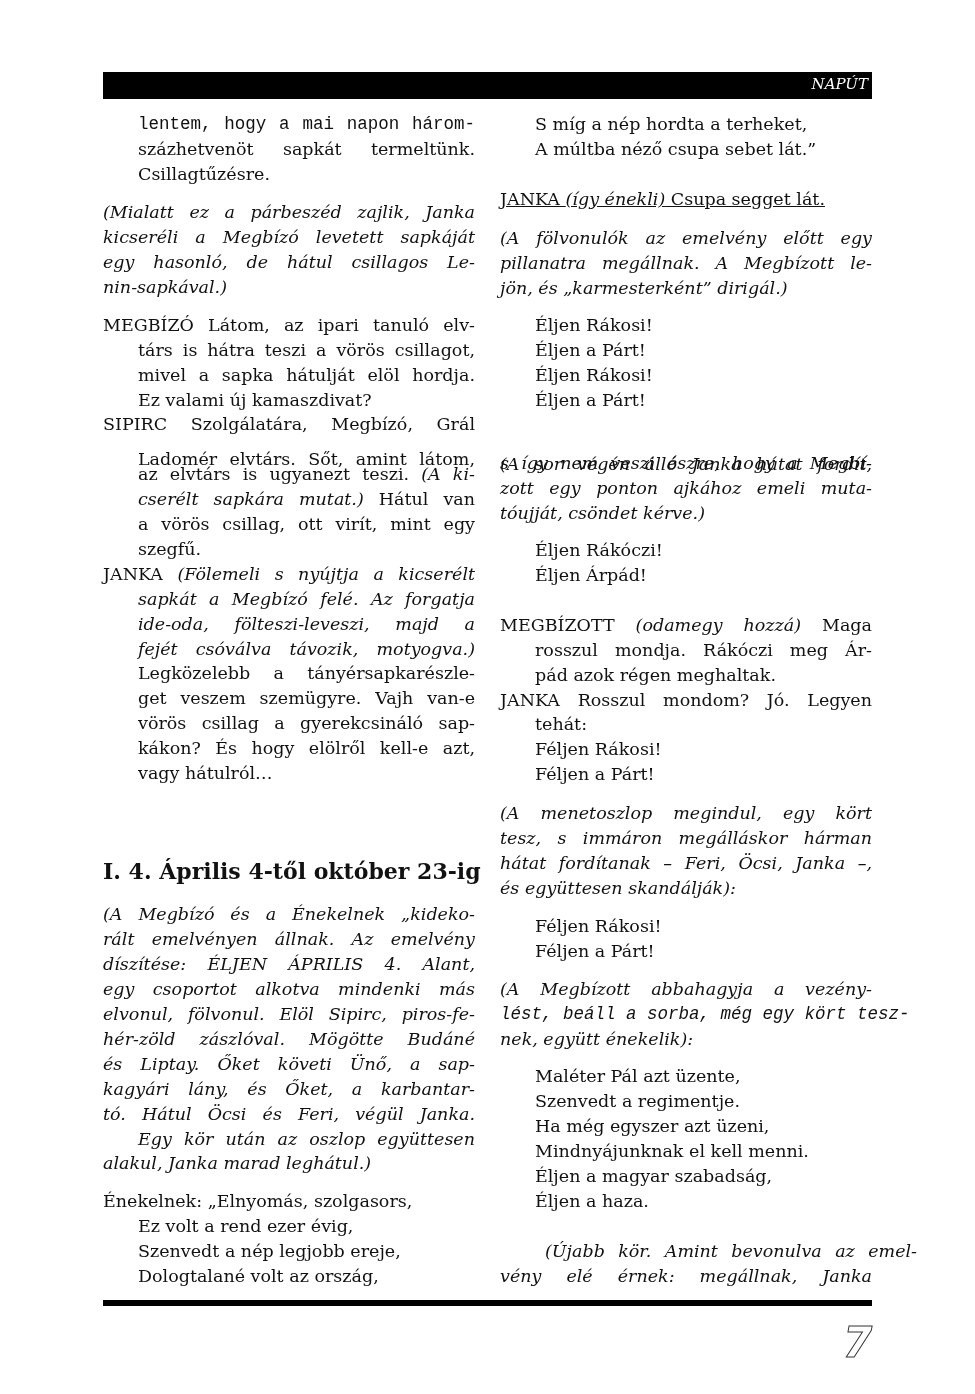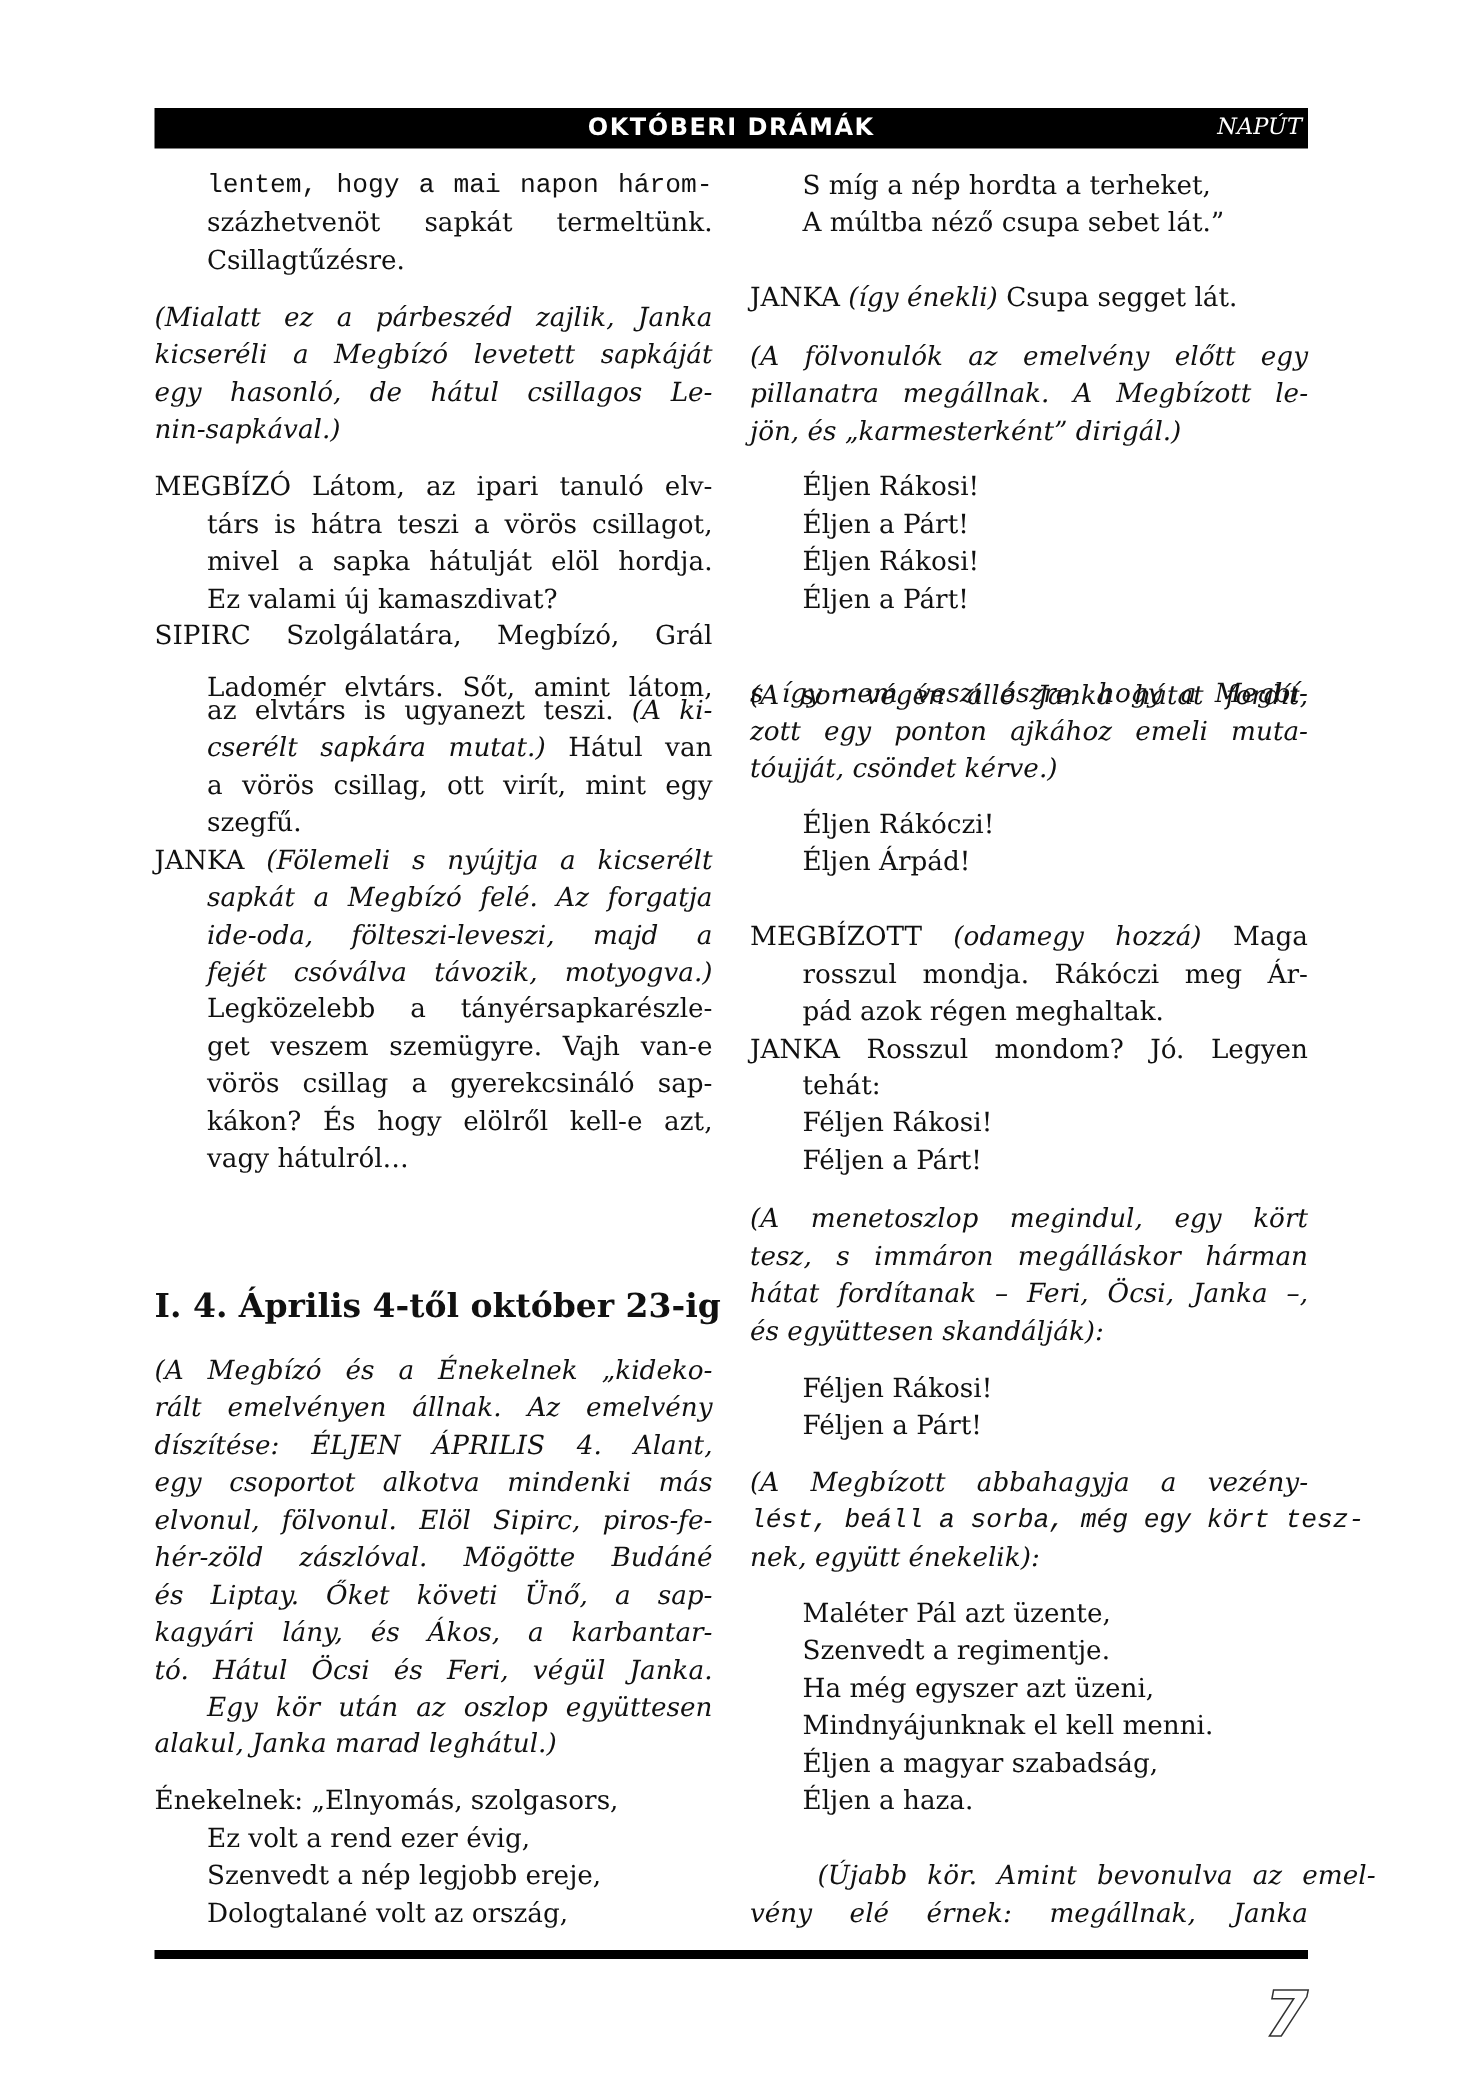--- a/index.html
+++ b/index.html
@@ -24,21 +24,20 @@
   .bottom-rule { position: absolute; left: 103px; top: 1300px; width: 769px; height: 6px;
                  background: #000; }
   .page-num { position: absolute; left: 843px; top: 1318px; font-size: 42px; font-weight: bold;
               font-family: "DejaVu Sans", sans-serif; font-style: italic; color: #fff;
               -webkit-text-stroke: 1px #333; }
 </style>
 </head>
 <body>
 
 <div class="header-bar">
-  <span class="header-title">OKTÓBERI DRÁMÁK</span>
   <span class="header-logo">NAPÚT</span>
 </div>
 
 <div class="col col-left" id="colL">
     <div class="ln ind j" style="top: 112px; left: 0px; width: 372px; box-sizing: border-box; font-family: Liberation Mono, monospace;">lentem, hogy a mai napon három-</div>
     <div class="ln ind j" style="top: 137px; left: 0px; width: 372px; box-sizing: border-box;">százhetvenöt sapkát termeltünk.</div>
     <div class="ln ind" style="top: 162px; left: 0px; width: 372px; box-sizing: border-box;">Csillagtűzésre.</div>
     <div class="ln it j" style="top: 200px; left: 0px; width: 372px; box-sizing: border-box;">(Mialatt ez a párbeszéd zajlik, Janka</div>
     <div class="ln it j" style="top: 225px; left: 0px; width: 372px; box-sizing: border-box;">kicseréli a Megbízó levetett sapkáját</div>
     <div class="ln it j" style="top: 250px; left: 0px; width: 372px; box-sizing: border-box;">egy hasonló, de hátul csillagos Le-</div>
@@ -62,33 +61,33 @@
     <div class="ln ind j" style="top: 711px; left: 0px; width: 372px; box-sizing: border-box;">vörös csillag a gyerekcsináló sap-</div>
     <div class="ln ind j" style="top: 736px; left: 0px; width: 372px; box-sizing: border-box;">kákon? És hogy elölről kell-e azt,</div>
     <div class="ln ind" style="top: 761px; left: 0px; width: 372px; box-sizing: border-box;">vagy hátulról…</div>
     <div class="ln it j" style="top: 902px; left: 0px; width: 372px; box-sizing: border-box;">(A Megbízó és a Énekelnek „kideko-</div>
     <div class="ln it j" style="top: 927px; left: 0px; width: 372px; box-sizing: border-box;">rált emelvényen állnak. Az emelvény</div>
     <div class="ln it j" style="top: 952px; left: 0px; width: 372px; box-sizing: border-box;">díszítése: ÉLJEN ÁPRILIS 4. Alant,</div>
     <div class="ln it j" style="top: 977px; left: 0px; width: 372px; box-sizing: border-box;">egy csoportot alkotva mindenki más</div>
     <div class="ln it j" style="top: 1002px; left: 0px; width: 372px; box-sizing: border-box;">elvonul, fölvonul. Elöl Sipirc, piros-fe-</div>
     <div class="ln it j" style="top: 1027px; left: 0px; width: 372px; box-sizing: border-box;">hér-zöld zászlóval. Mögötte Budáné</div>
     <div class="ln it j" style="top: 1052px; left: 0px; width: 372px; box-sizing: border-box;">és Liptay. Őket követi Ünő, a sap-</div>
-    <div class="ln it j" style="top: 1077px; left: 0px; width: 372px; box-sizing: border-box;">kagyári lány, és Ákos, a karbantar-</div>
+    <div class="ln it j" style="top: 1077px; left: 0px; width: 372px; box-sizing: border-box;">kagyári lány, és Őket, a karbantar-</div>
     <div class="ln it j" style="top: 1102px; left: 0px; width: 372px; box-sizing: border-box;">tó. Hátul Öcsi és Feri, végül Janka.</div>
     <div class="ln it ind j" style="top: 1127px; left: 0px; width: 372px; box-sizing: border-box;">Egy kör után az oszlop együttesen</div>
     <div class="ln it" style="top: 1151px; left: 0px; width: 372px; box-sizing: border-box;">alakul, Janka marad leghátul.)</div>
     <div class="ln " style="top: 1189px; left: 0px; width: 372px; box-sizing: border-box;">Énekelnek: „Elnyomás, szolgasors,</div>
     <div class="ln ind" style="top: 1214px; left: 0px; width: 372px; box-sizing: border-box;">Ez volt a rend ezer évig,</div>
     <div class="ln ind" style="top: 1239px; left: 0px; width: 372px; box-sizing: border-box;">Szenvedt a nép legjobb ereje,</div>
     <div class="ln ind" style="top: 1264px; left: 0px; width: 372px; box-sizing: border-box;">Dologtalané volt az ország,</div>
   </div>
 <div class="col col-right" id="colR">
     <div class="ln ind" style="top: 112px; left: 0px; width: 372px; box-sizing: border-box;">S míg a nép hordta a terheket,</div>
     <div class="ln ind" style="top: 137px; left: 0px; width: 372px; box-sizing: border-box;">A múltba néző csupa sebet lát.”</div>
-    <div class="ln " style="top: 187px; left: 0px; width: 372px; box-sizing: border-box;">JANKA <span class="it">(így énekli)</span> Csupa segget lát.</div>
+    <div class="ln " style="top: 187px; left: 0px; width: 372px; box-sizing: border-box; text-decoration: underline;">JANKA <span class="it">(így énekli)</span> Csupa segget lát.</div>
     <div class="ln it j" style="top: 226px; left: 0px; width: 372px; box-sizing: border-box;">(A fölvonulók az emelvény előtt egy</div>
     <div class="ln it j" style="top: 251px; left: 0px; width: 372px; box-sizing: border-box;">pillanatra megállnak. A Megbízott le-</div>
     <div class="ln it" style="top: 276px; left: 0px; width: 372px; box-sizing: border-box;">jön, és „karmesterként” dirigál.)</div>
     <div class="ln ind" style="top: 313px; left: 0px; width: 372px; box-sizing: border-box;">Éljen Rákosi!</div>
     <div class="ln ind" style="top: 338px; left: 0px; width: 372px; box-sizing: border-box;">Éljen a Párt!</div>
     <div class="ln ind" style="top: 363px; left: 0px; width: 372px; box-sizing: border-box;">Éljen Rákosi!</div>
     <div class="ln ind" style="top: 388px; left: 0px; width: 372px; box-sizing: border-box;">Éljen a Párt!</div>
     <div class="ln it j" style="top: 426px; left: 0px; width: 372px; box-sizing: border-box; margin-top: 26px;">(A sor végén álló Janka hátat fordít,</div>
     <div class="ln it j" style="top: 451px; left: 0px; width: 372px; box-sizing: border-box;">s így nem veszi észre, hogy a Megbí-</div>
     <div class="ln it j" style="top: 476px; left: 0px; width: 372px; box-sizing: border-box;">zott egy ponton ajkához emeli muta-</div>

